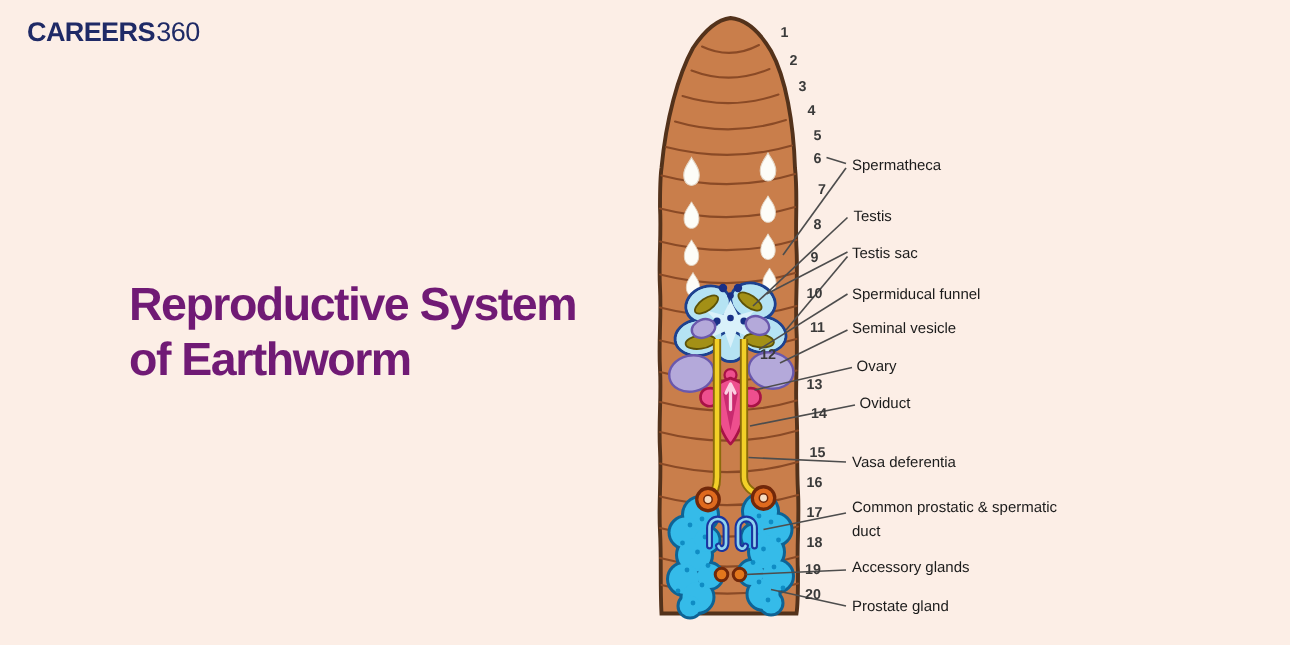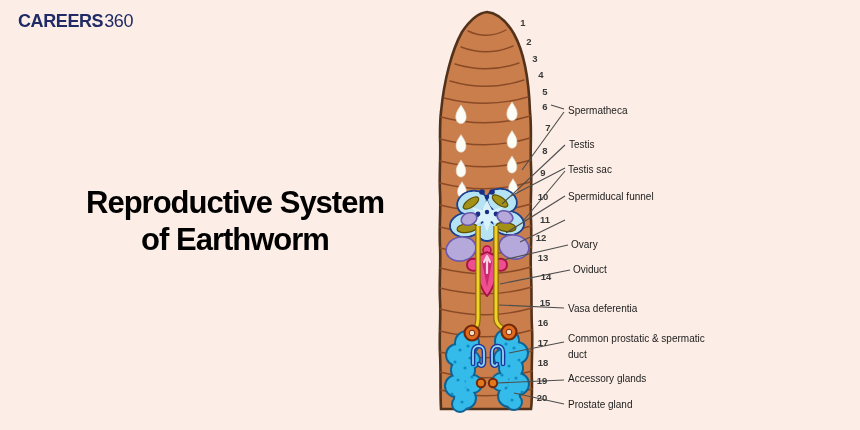--- a/index.html
+++ b/index.html
@@ -13,21 +13,21 @@
   .diagram-svg{position:absolute;left:0;top:0;z-index:1;}
   .logo{
     position:absolute;left:18px;top:11px;z-index:3;
     font-size:18px;letter-spacing:-0.4px;color:#1f2a66;white-space:nowrap;
   }
   .logo .brand-main{font-weight:800;}
   .logo .brand-suffix{font-weight:400;margin-left:1px;}
   .title{
     position:absolute;left:86px;top:184px;z-index:3;margin:0;
     font-size:31px;line-height:37px;font-weight:700;
-    letter-spacing:-1px;color:#000000;text-align:center;
+    letter-spacing:-1px;color:#701a75;
   }
   .segnum{
     position:absolute;z-index:2;
     transform:translate(-50%,-50%);
     font-size:9.5px;font-weight:700;color:#3a3a3a;
     white-space:nowrap;
   }
   .dlabel{
     position:absolute;z-index:2;
     font-size:10px;color:#1b1b1b;white-space:nowrap;line-height:16px;
@@ -259,34 +259,35 @@
   <span class="segnum" style="left:529px;top:41px">2</span>
   <span class="segnum" style="left:535px;top:58px">3</span>
   <span class="segnum" style="left:541px;top:74px">4</span>
   <span class="segnum" style="left:545px;top:91px">5</span>
   <span class="segnum" style="left:545px;top:106px">6</span>
   <span class="segnum" style="left:548px;top:127px">7</span>
   <span class="segnum" style="left:545px;top:150px">8</span>
   <span class="segnum" style="left:543px;top:172px">9</span>
   <span class="segnum" style="left:543px;top:196px">10</span>
   <span class="segnum" style="left:545px;top:219px">11</span>
-  <span class="segnum" style="left:541px;top:237px">12</span>
+  <span class="segnum" style="left:512px;top:237px">12</span>
   <span class="segnum" style="left:543px;top:257px">13</span>
   <span class="segnum" style="left:546px;top:276px">14</span>
   <span class="segnum" style="left:545px;top:302px">15</span>
   <span class="segnum" style="left:543px;top:322px">16</span>
   <span class="segnum" style="left:543px;top:342px">17</span>
   <span class="segnum" style="left:543px;top:362px">18</span>
   <span class="segnum" style="left:542px;top:380px">19</span>
   <span class="segnum" style="left:542px;top:397px">20</span>
 
   <div class="dlabel" style="left:568px;top:103px">Spermatheca</div>
   <div class="dlabel" style="left:569px;top:137px">Testis</div>
   <div class="dlabel" style="left:568px;top:162px">Testis sac</div>
   <div class="dlabel" style="left:568px;top:189px">Spermiducal funnel</div>
+  <div class="dlabel" style="left:568px;top:212px">Seminal vesicle</div>
   <div class="dlabel" style="left:571px;top:237px">Ovary</div>
   <div class="dlabel" style="left:573px;top:262px">Oviduct</div>
   <div class="dlabel" style="left:568px;top:301px">Vasa deferentia</div>
   <div class="dlabel" style="left:568px;top:371px">Accessory glands</div>
   <div class="dlabel wrap" style="left:568px;top:331px">Common prostatic &amp; spermatic duct</div>
   <div class="dlabel" style="left:568px;top:397px">Prostate gland</div>
 
 </div>
 
 </body></html>

